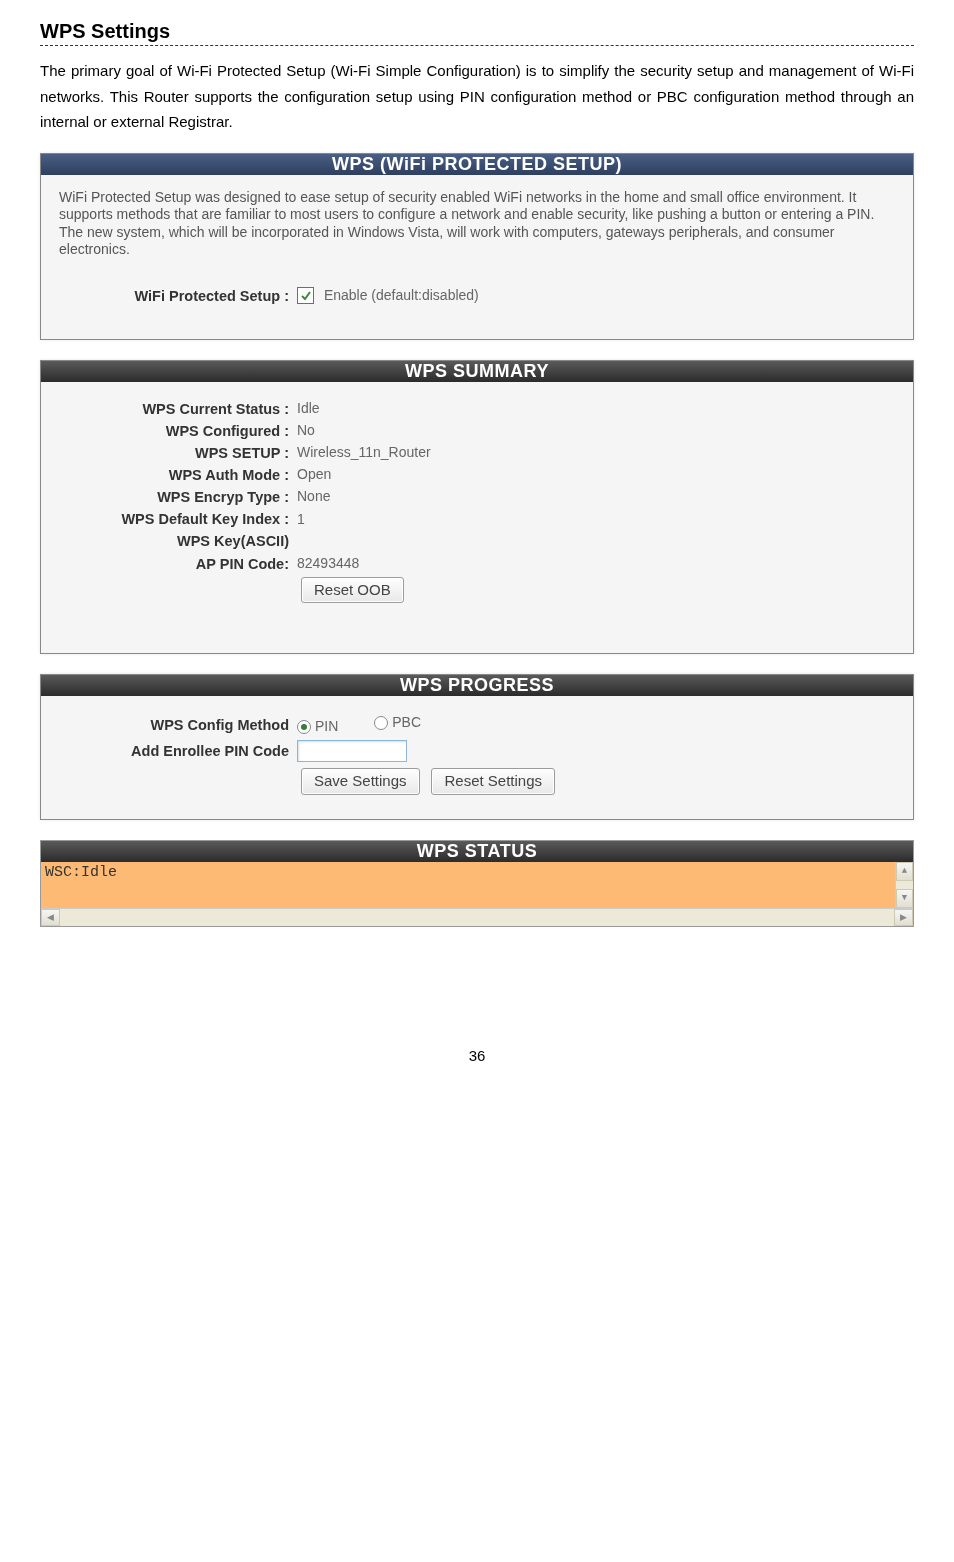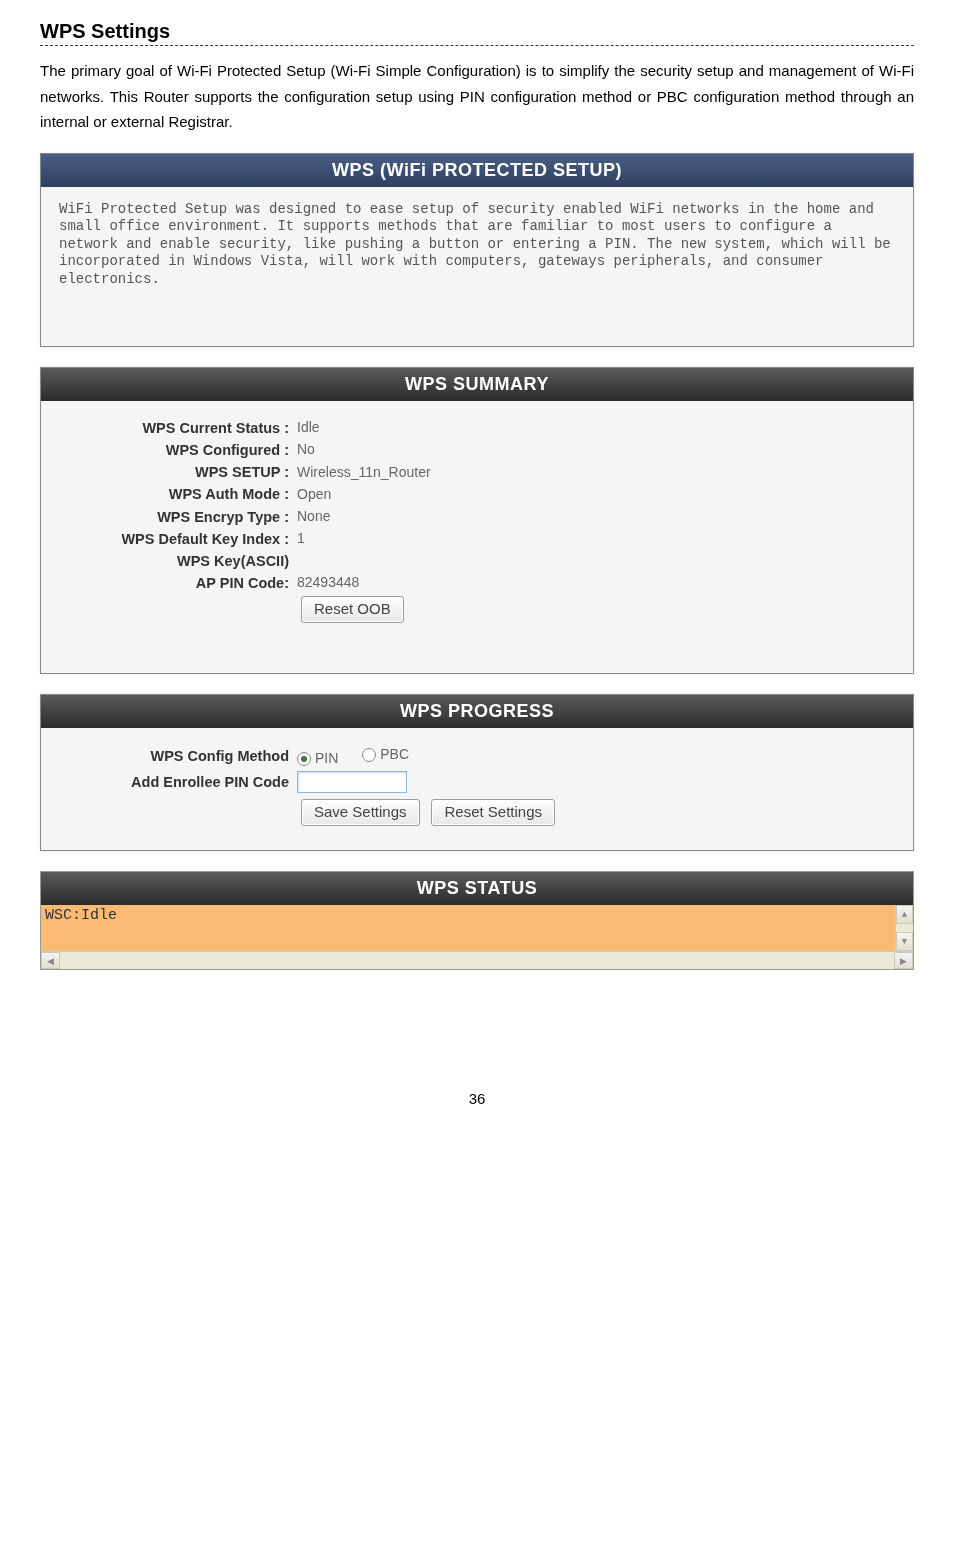--- a/index.html
+++ b/index.html
@@ -30,38 +30,37 @@
       border: 1px solid #888;
       background: #f5f5f5;
       margin-bottom: 20px;
       box-shadow: 0 0 3px rgba(0,0,0,0.1);
     }
     .panel-header {
       color: #fff;
       font-weight: bold;
       font-size: 18px;
       text-align: center;
-      padding: 6px;
+      padding: 0;
       letter-spacing: 0.5px;
     }
     .header-blue {
       background: linear-gradient(to bottom, #4a5f84 0%, #2e3f60 100%);
     }
     .header-dark {
       background: linear-gradient(to bottom, #5a5a5a 0%, #2b2b2b 100%);
     }
     .panel-body {
       padding: 14px 18px 30px 18px;
       color: #565656;
       font-size: 14px;
       line-height: 1.25;
     }
     .desc-text {
       margin-bottom: 28px;
-      font-family: Liberation Mono, monospace;
     }
     .form-row {
       display: flex;
       align-items: center;
       margin: 4px 0;
     }
     .form-label {
       width: 230px;
       text-align: right;
       font-weight: bold;
@@ -101,21 +100,21 @@
       padding: 3px 12px;
       font-size: 15px;
       color: #444;
       cursor: pointer;
       margin: 0 4px;
       box-shadow: inset 0 0 0 1px #fff;
     }
     .radio {
       display: inline-flex;
       align-items: center;
-      margin-right: 20px;
+      margin-right: 32px;
     }
     .radio-circle {
       width: 12px;
       height: 12px;
       border: 1px solid #888;
       border-radius: 50%;
       background: #fff;
       display: inline-flex;
       align-items: center;
       justify-content: center;
@@ -198,20 +197,31 @@
 <body>
 
 <div class="page-title">WPS Settings</div>
 <hr class="dashed-hr">
 <div class="intro">The primary goal of Wi-Fi Protected Setup (Wi-Fi Simple Configuration) is to simplify the security setup and management of Wi-Fi networks. This Router supports the configuration setup using PIN configuration method or PBC configuration method through an internal or external Registrar.</div>
 
 <div class="panel">
   <div class="panel-header header-blue">WPS (WiFi PROTECTED SETUP)</div>
   <div class="panel-body">
     <div class="desc-text">WiFi Protected Setup was designed to ease setup of security enabled WiFi networks in the home and small office environment. It supports methods that are familiar to most users to configure a network and enable security, like pushing a button or entering a PIN. The new system, which will be incorporated in Windows Vista, will work with computers, gateways peripherals, and consumer electronics.</div>
+    <div class="form-row">
+      <div class="form-label">WiFi Protected Setup :</div>
+      <div class="form-value">
+        <span class="checkbox">
+          <svg viewBox="0 0 12 12">
+              <path d="M2 6 L5 9 L10 2" stroke="#3a8a3a" stroke-width="2" fill="none"></path>
+            </svg>
+        </span>
+        <span>Enable (default:disabled)</span>
+      </div>
+    </div>
   </div>
 </div>
 
 <div class="panel">
   <div class="panel-header header-dark">WPS SUMMARY</div>
   <div class="panel-body" style="padding-bottom:50px;">
     <div class="form-row">
         <div class="form-label">WPS Current Status :</div>
         <div class="form-value">Idle</div>
       </div>

